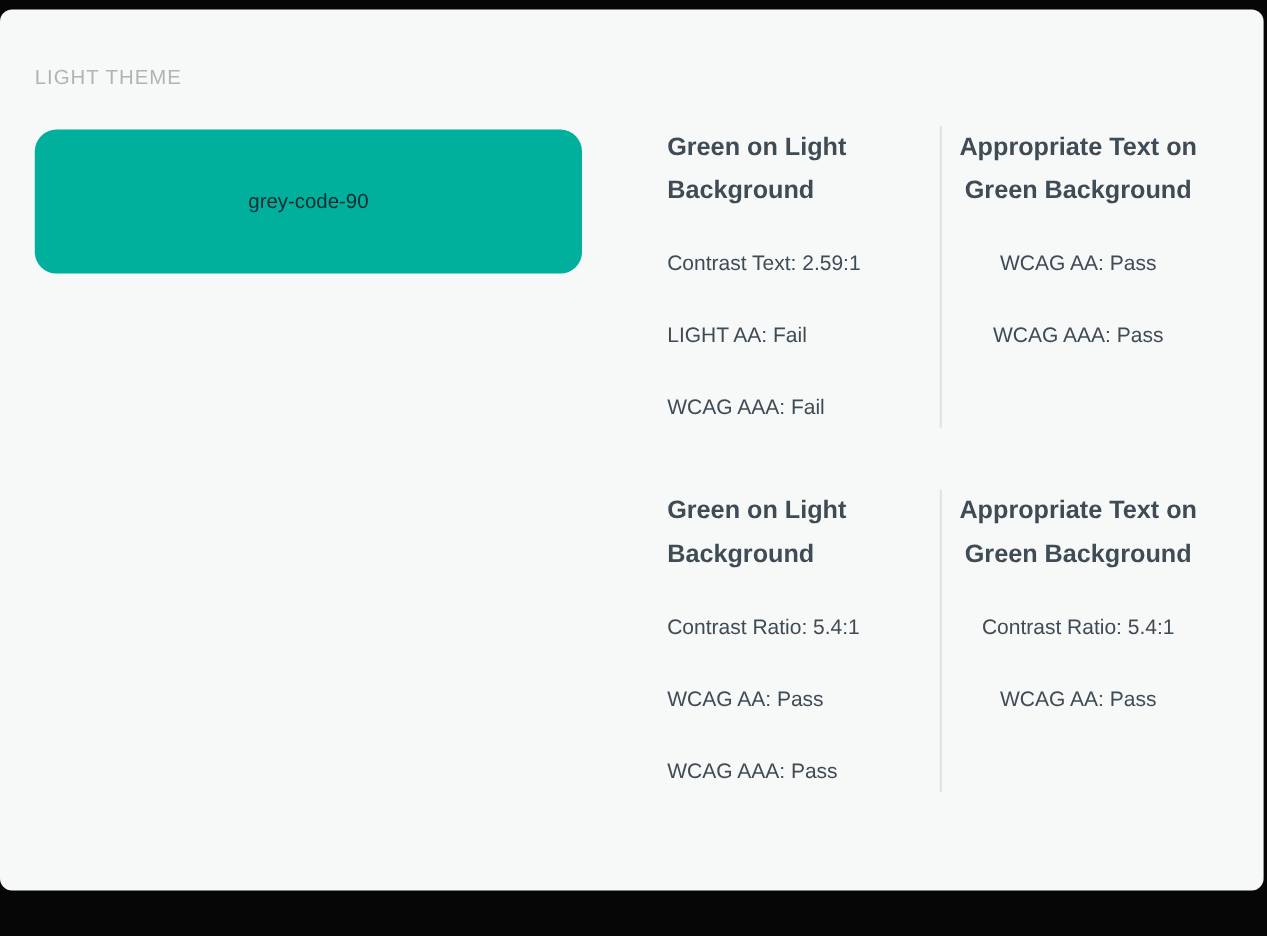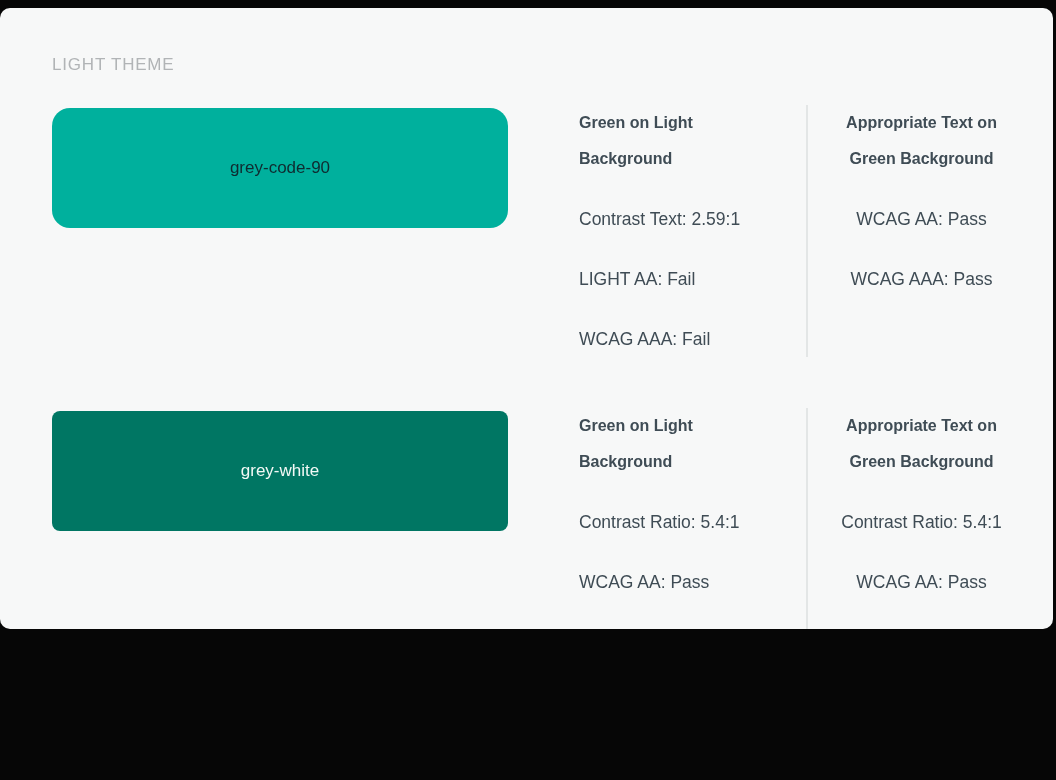--- a/index.html
+++ b/index.html
@@ -9,24 +9,24 @@
   body {
     width: 1056px;
     height: 780px;
     background: #060606;
     overflow: hidden;
     font-family: "Liberation Sans", "DejaVu Sans", sans-serif;
   }
   .content-card {
     box-sizing: border-box;
     margin: 8px 3px 0 0;
-    height: 621px;
+    height: 734px;
     background: #f7f8f8;
     border-radius: 10px;
-    padding: 45px 34px 0 52px;
+    padding: 45px 34px 0 29px;
     overflow: hidden;
   }
   .page-title {
     margin: 0 0 28px 0;
     font-size: 17px;
     font-weight: 400;
     line-height: 24px;
     letter-spacing: 0.8px;
     color: #b1b4b6;
     text-transform: uppercase;
@@ -69,21 +69,21 @@
     font-size: 17.5px;
     color: #3f4c55;
   }
   .info-panel.right {
     text-align: center;
   }
   .info-heading {
     margin: 0;
     font-weight: 600;
     line-height: 36px;
-    font-size: 16px;
+    font-size: 21px;
   }
   .info-heading span { display: block; }
   .info-row {
     margin: 24px 0 0 0;
     line-height: 36px;
   }
   .v-divider {
     width: 2px;
     flex: none;
     background: #e3e6e6;
@@ -120,23 +120,20 @@
           <span>Green Background</span>
         </p>
         <p class="info-row">WCAG AA: Pass</p>
         <p class="info-row">WCAG AAA: Pass</p>
       </div>
     </div>
   </div>
 
   <div class="block">
     <div class="swatch-col">
-      <div class="swatch" style="background: rgb(0, 118, 99); color: rgb(242, 249, 246);">
-        <span>grey-white</span>
-      </div>
     </div>
     <div class="info-wrap">
       <div class="info-panel left">
         <p class="info-heading">
           <span>Green on Light</span>
           <span>Background</span>
         </p>
         <p class="info-row">Contrast Ratio: 5.4:1</p>
         <p class="info-row">WCAG AA: Pass</p>
         <p class="info-row">WCAG AAA: Pass</p>

